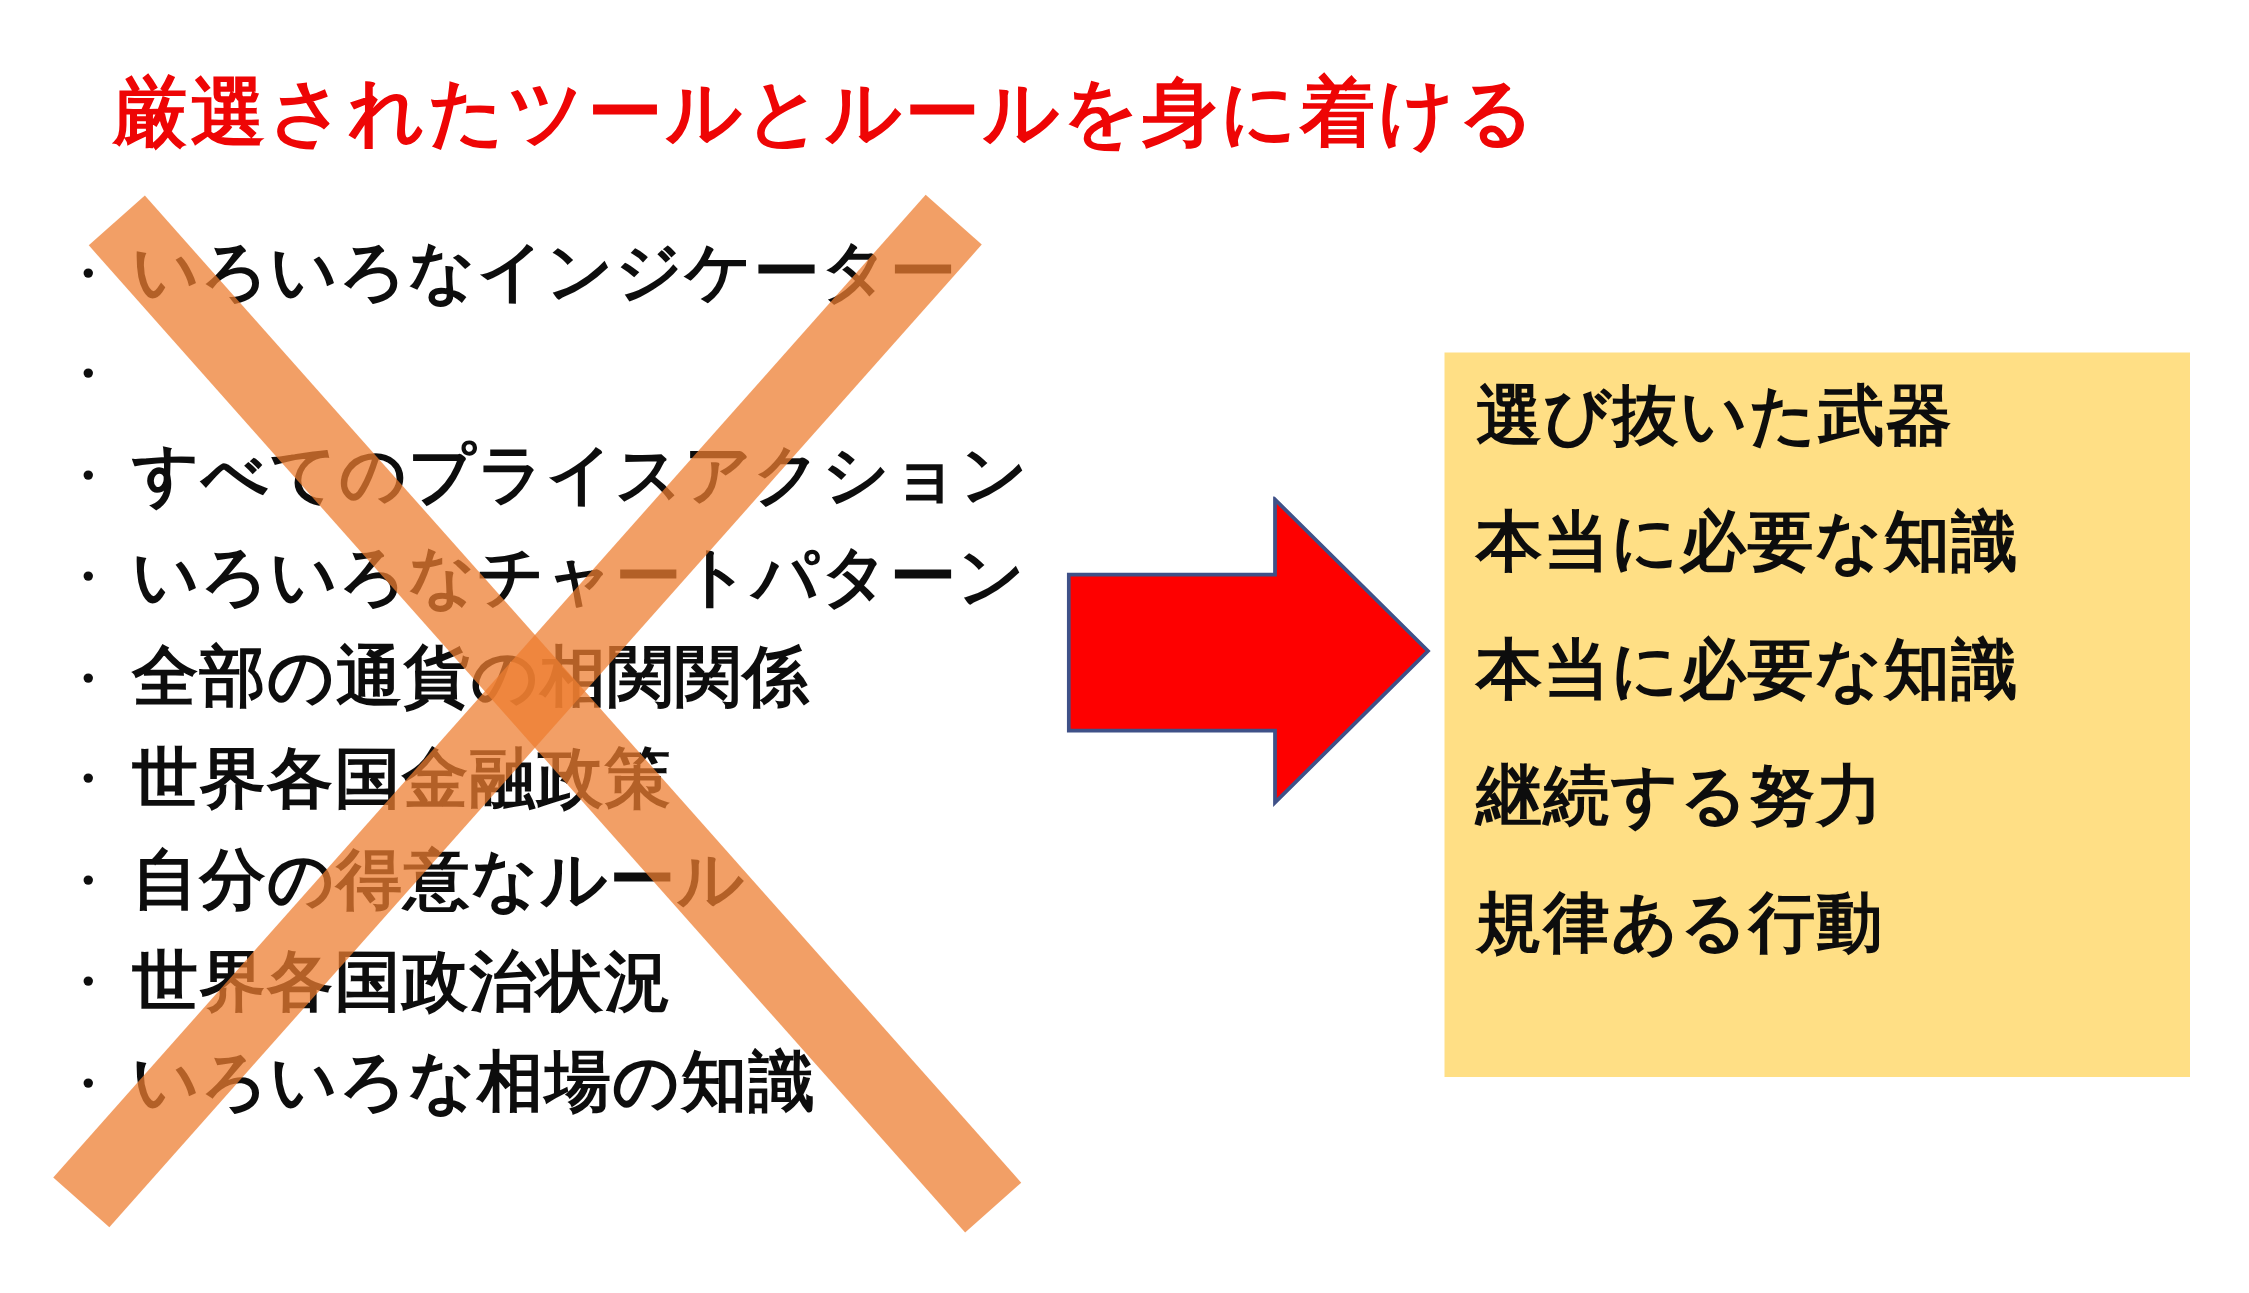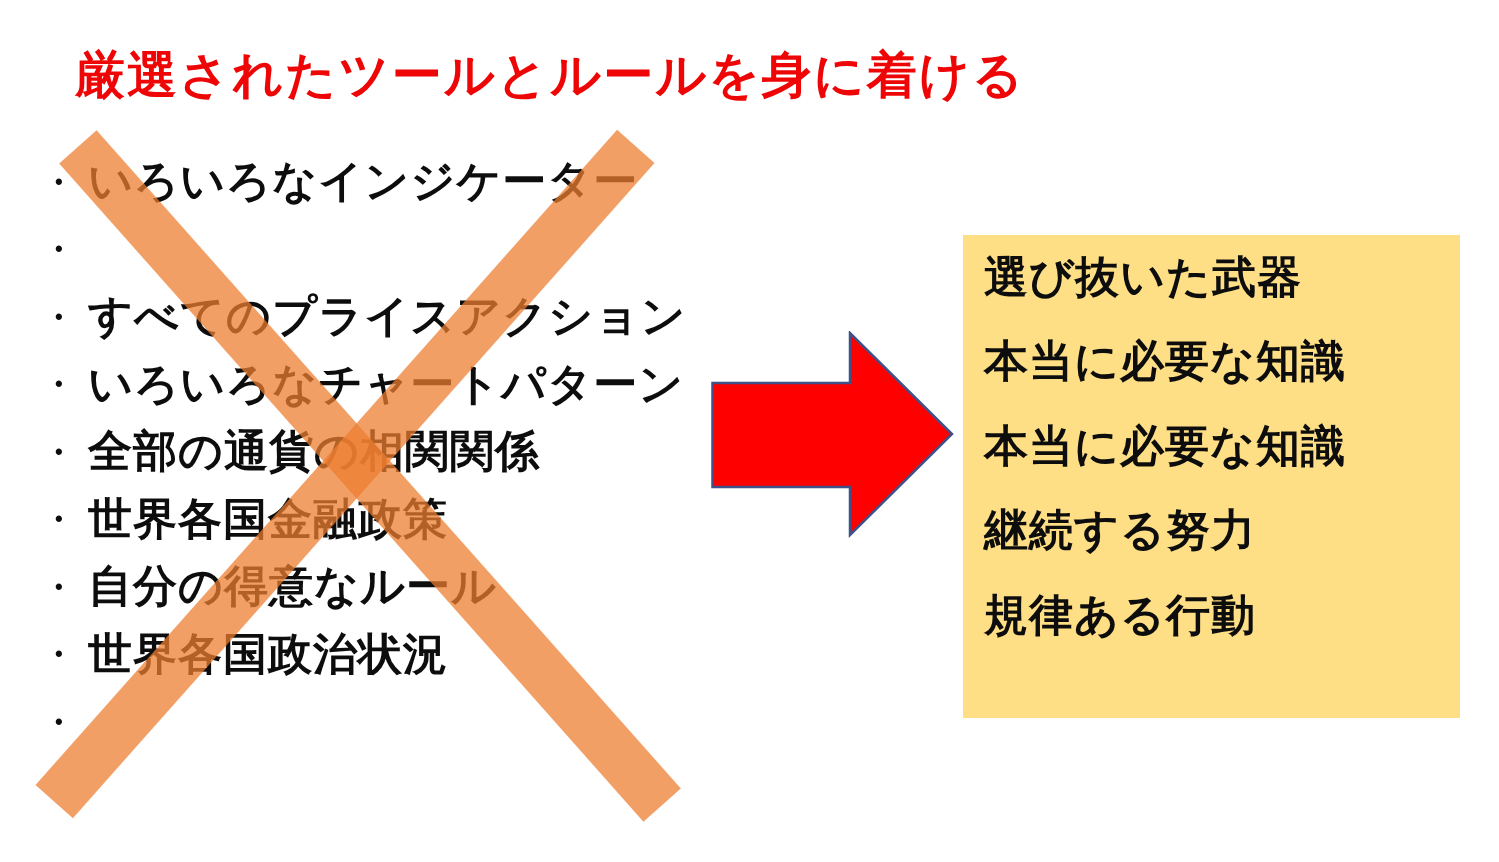--- a/index.html
+++ b/index.html
@@ -93,20 +93,21 @@
         <span class="item-text">自分の得意なルール</span>
       </div>
 
       <div class="list-item">
         <span class="bullet">•</span>
         <span class="item-text">世界各国政治状況</span>
       </div>
 
       <div class="list-item">
         <span class="bullet">•</span>
+        <span class="item-text">いろいろな相場の知識</span>
       </div>
     </div>
 
   <div class="cross">
     <div class="stroke stroke-a"></div>
     <div class="stroke stroke-b"></div>
   </div>
 
   <svg class="arrow" width="243" height="207" viewBox="0 0 243 207">
     <path d="M 1.5 52 L 139 52 L 139 2 L 241 103 L 139 204 L 139 156 L 1.5 156 Z"></path>

